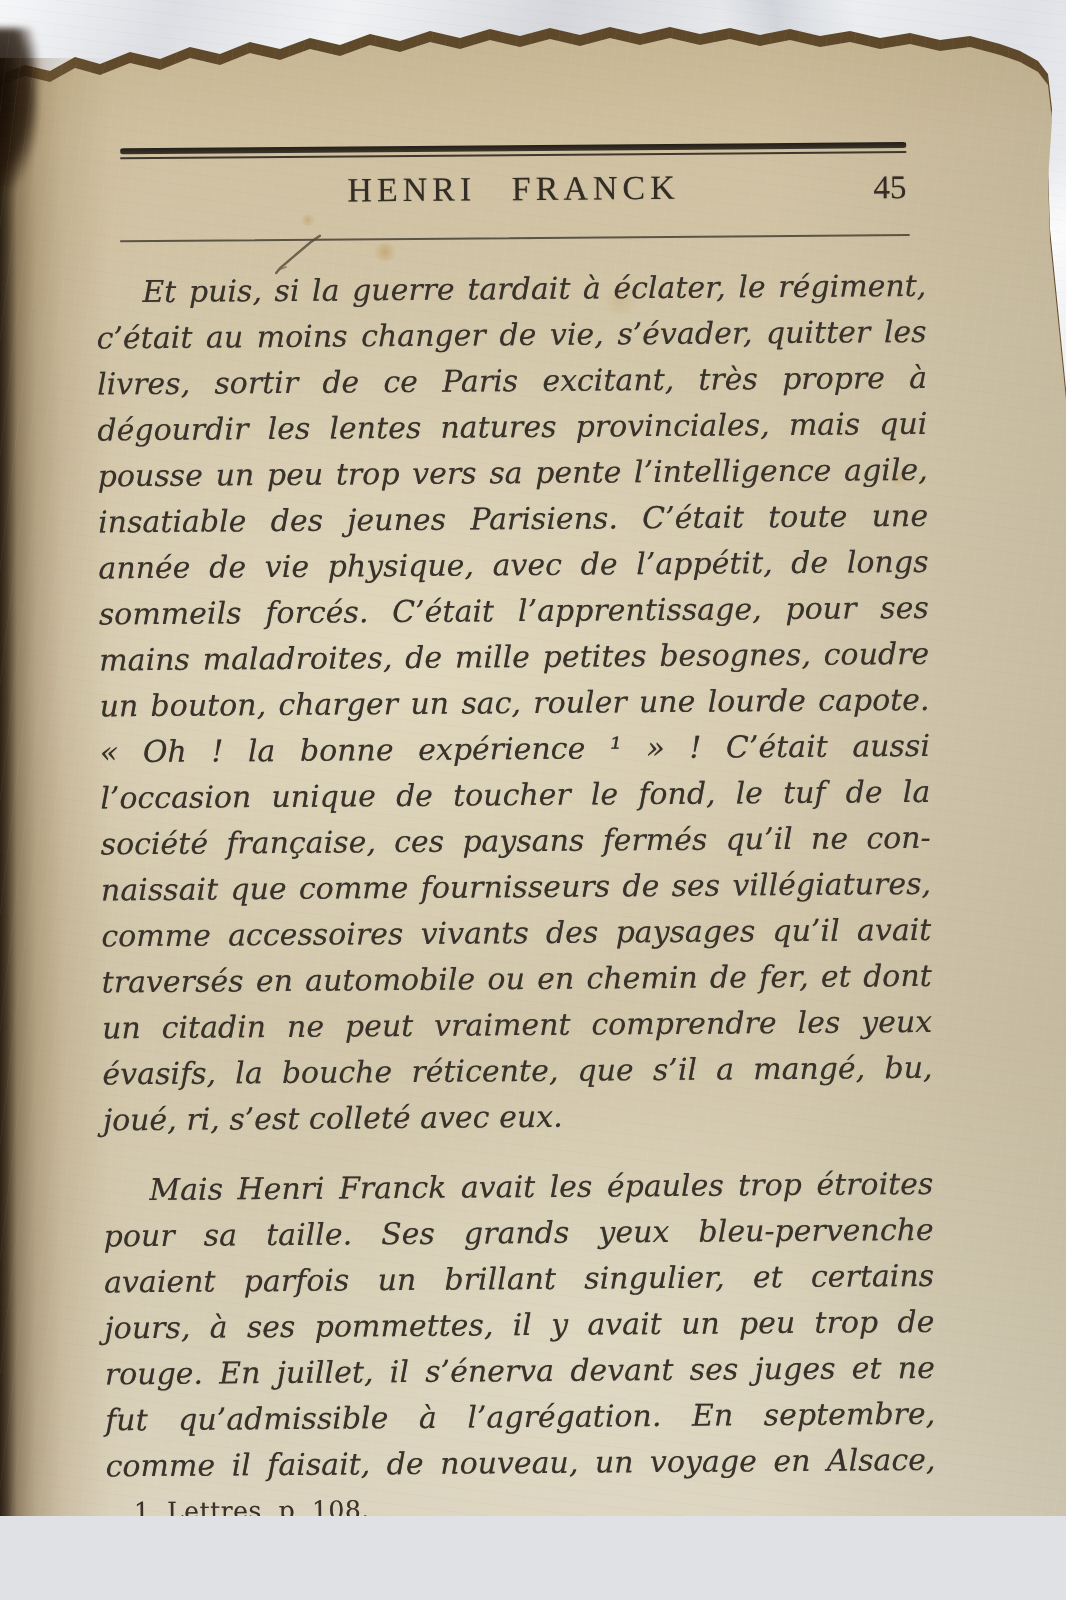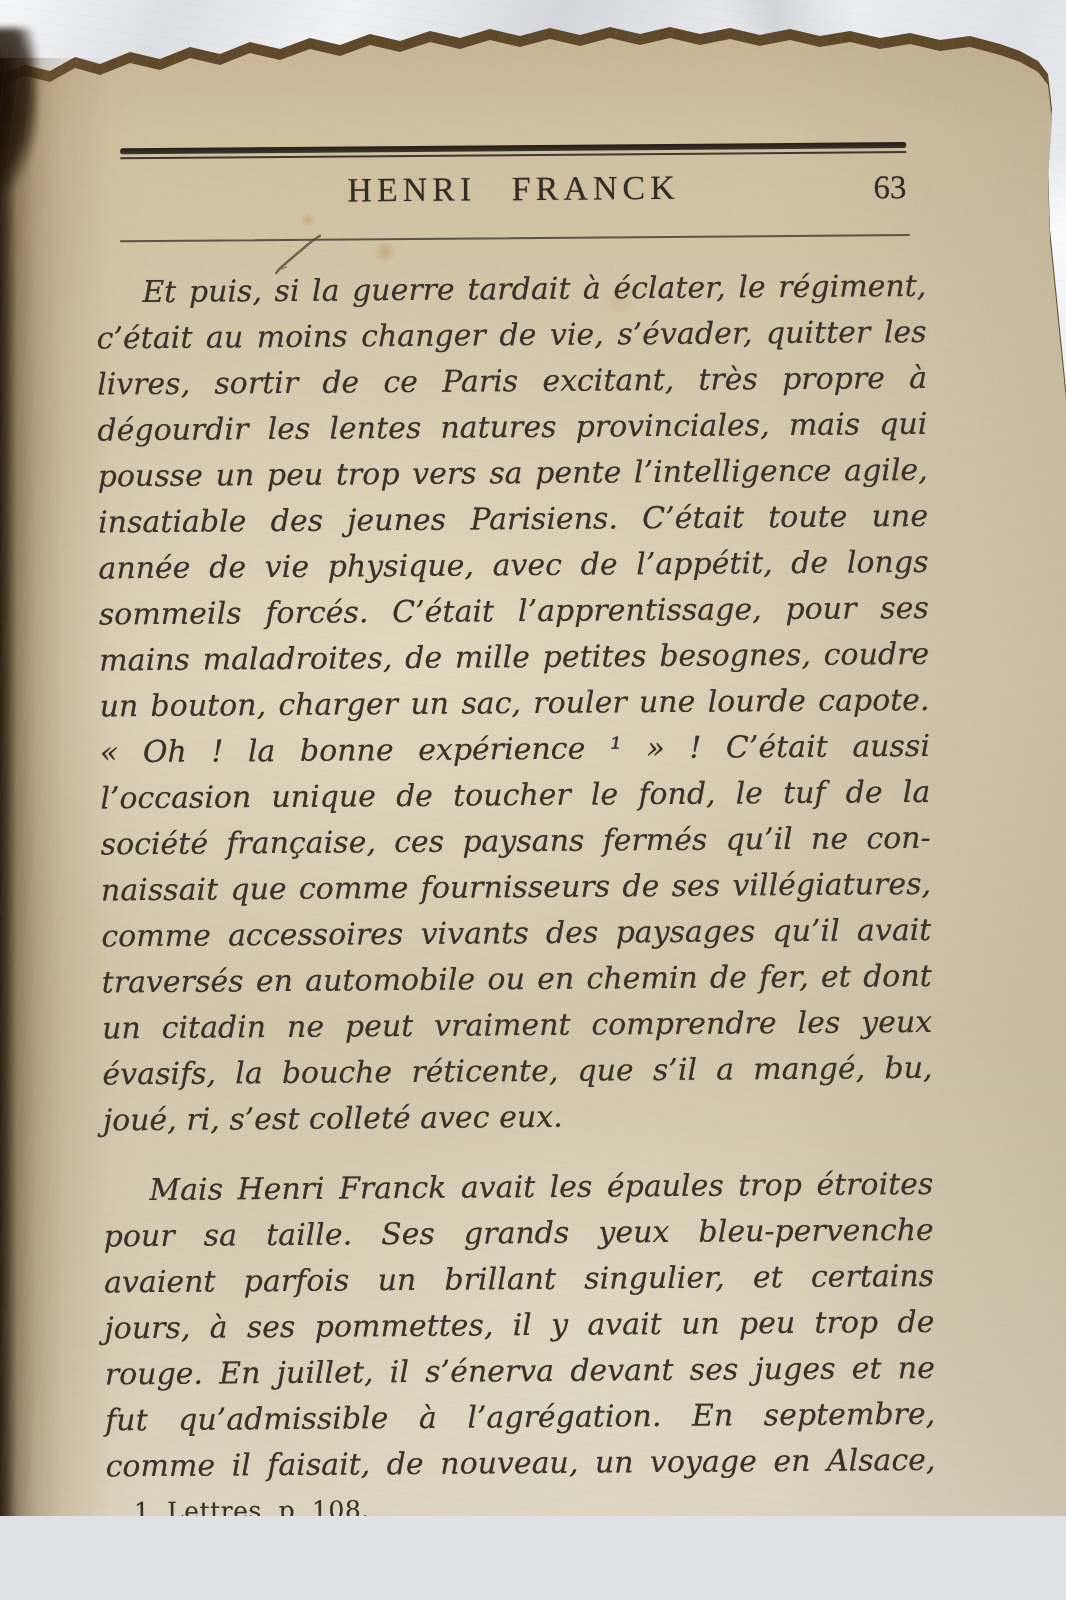--- a/index.html
+++ b/index.html
@@ -162,21 +162,21 @@
 
   <div class="content">
 
     <div class="header-rules">
       <div class="rule-thick"></div>
       <div class="rule-thin"></div>
     </div>
 
     <div class="running-header">
       <div class="page-title">HENRI FRANCK</div>
-      <div class="page-number">63</div>
+      <div class="page-number">45</div>
     </div>
 
     <div class="header-underline"></div>
 
     <svg class="pen-mark" width="72" height="64" viewBox="0 0 72 64">
       <path d="M56 18 L46 25 L16 50 L12 55" fill="none" stroke="#554a39" stroke-width="2.4" stroke-linecap="round"></path>
       <path d="M14 52 L22 49" fill="none" stroke="#554a39" stroke-width="1.6" stroke-linecap="round" opacity="0.7"></path>
     </svg>
 
     <div class="text-block">

